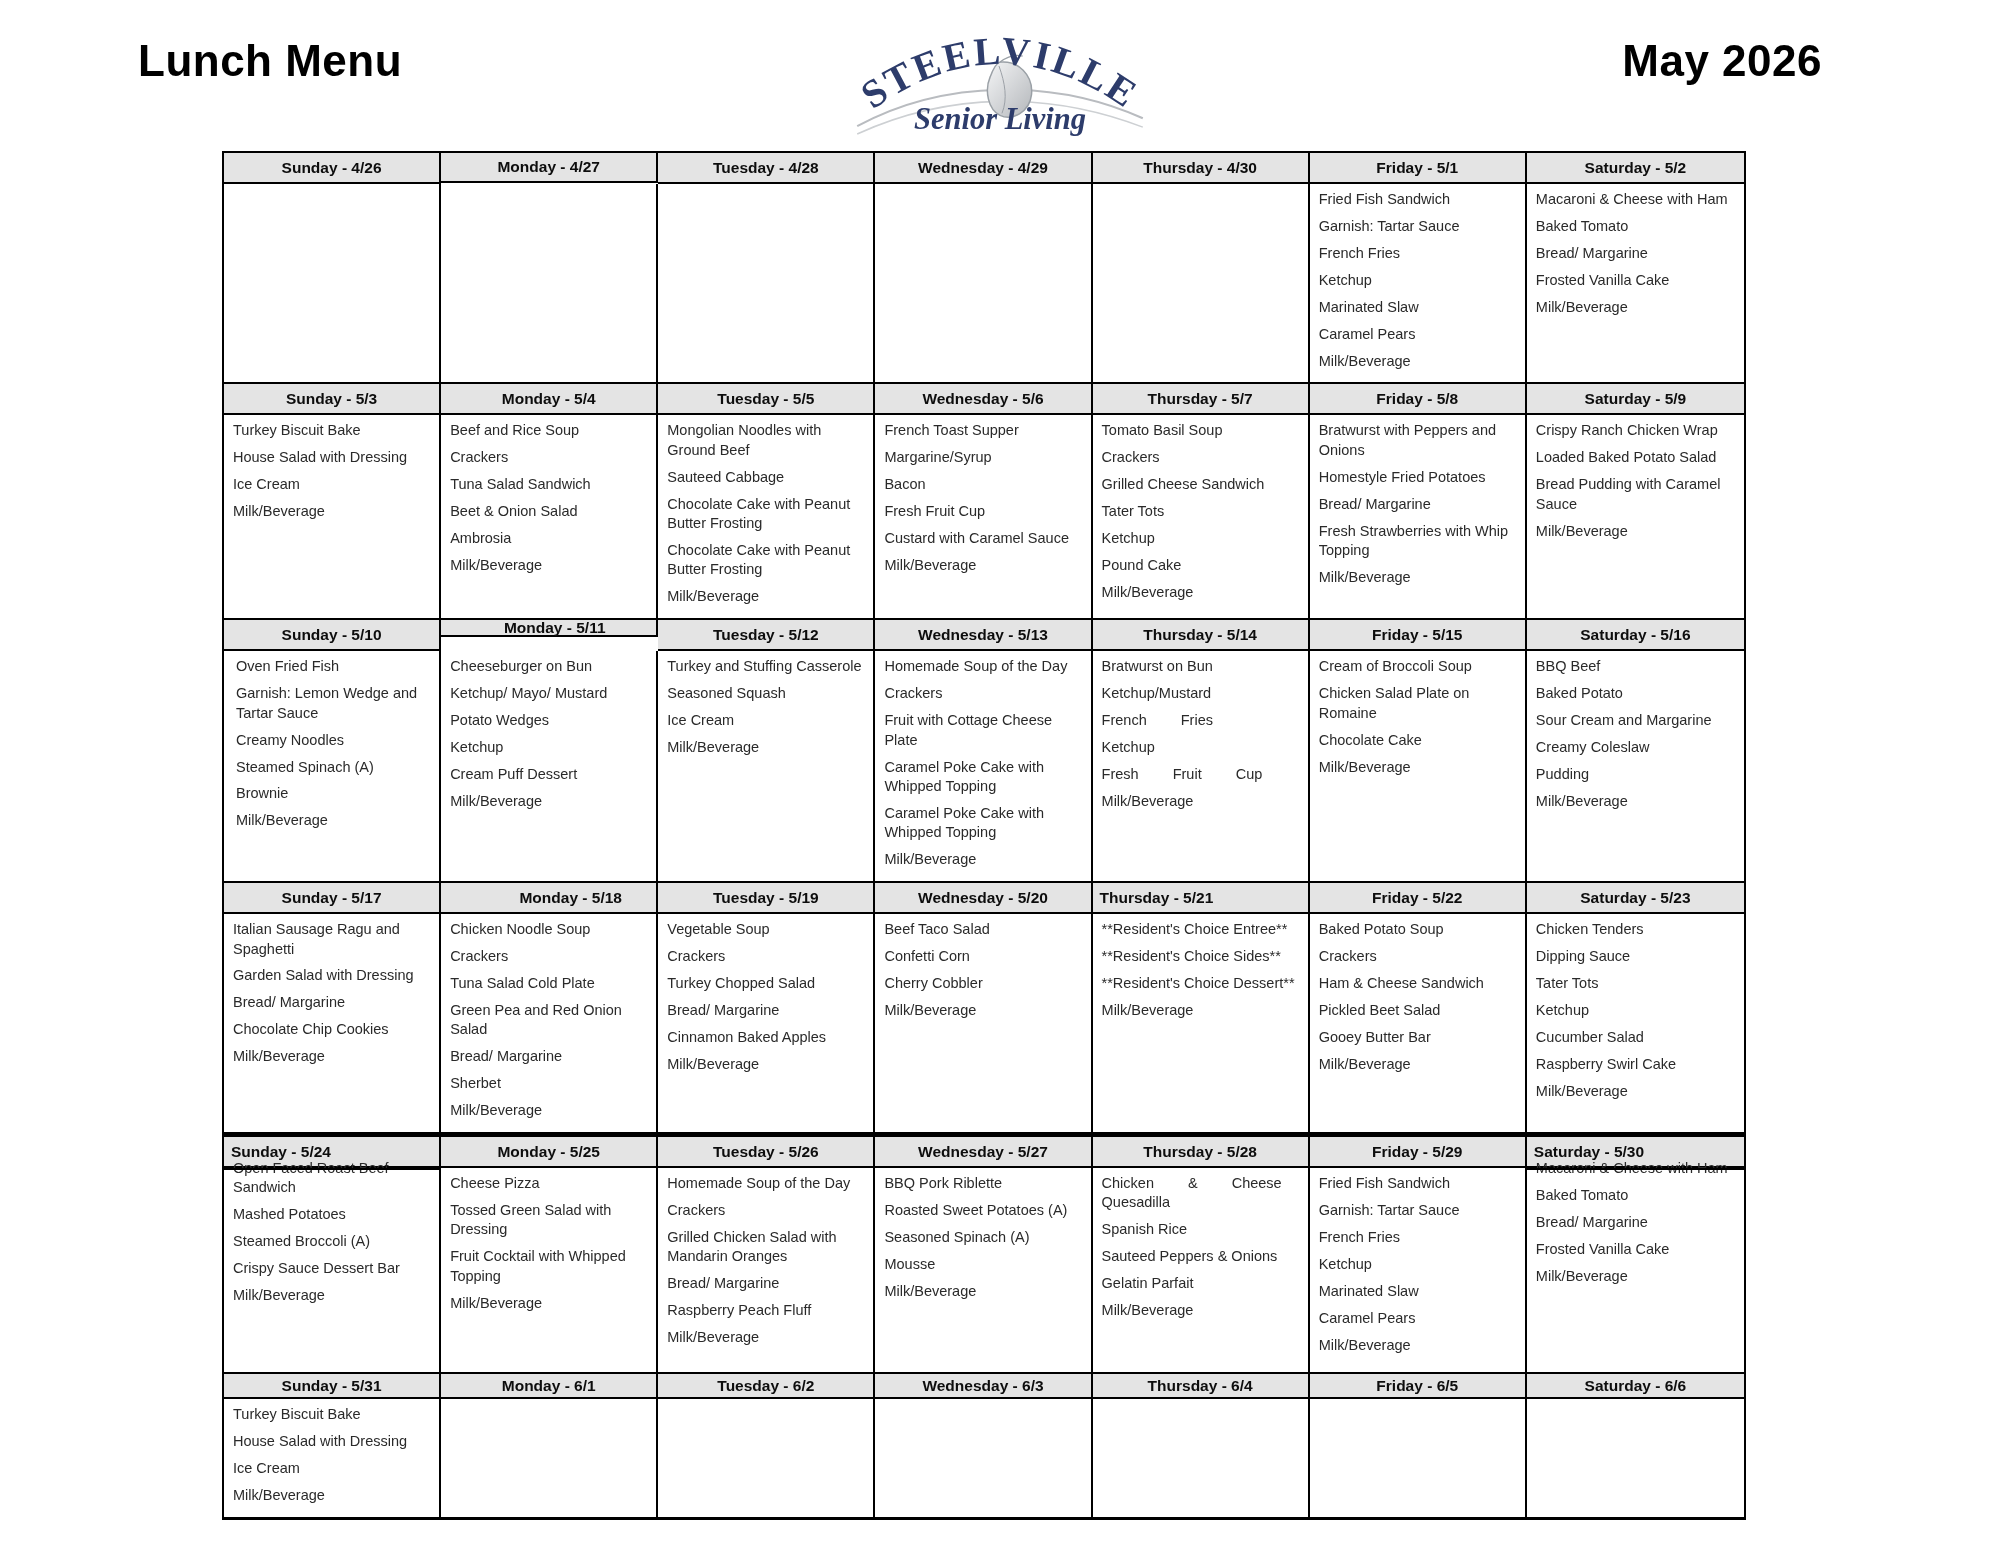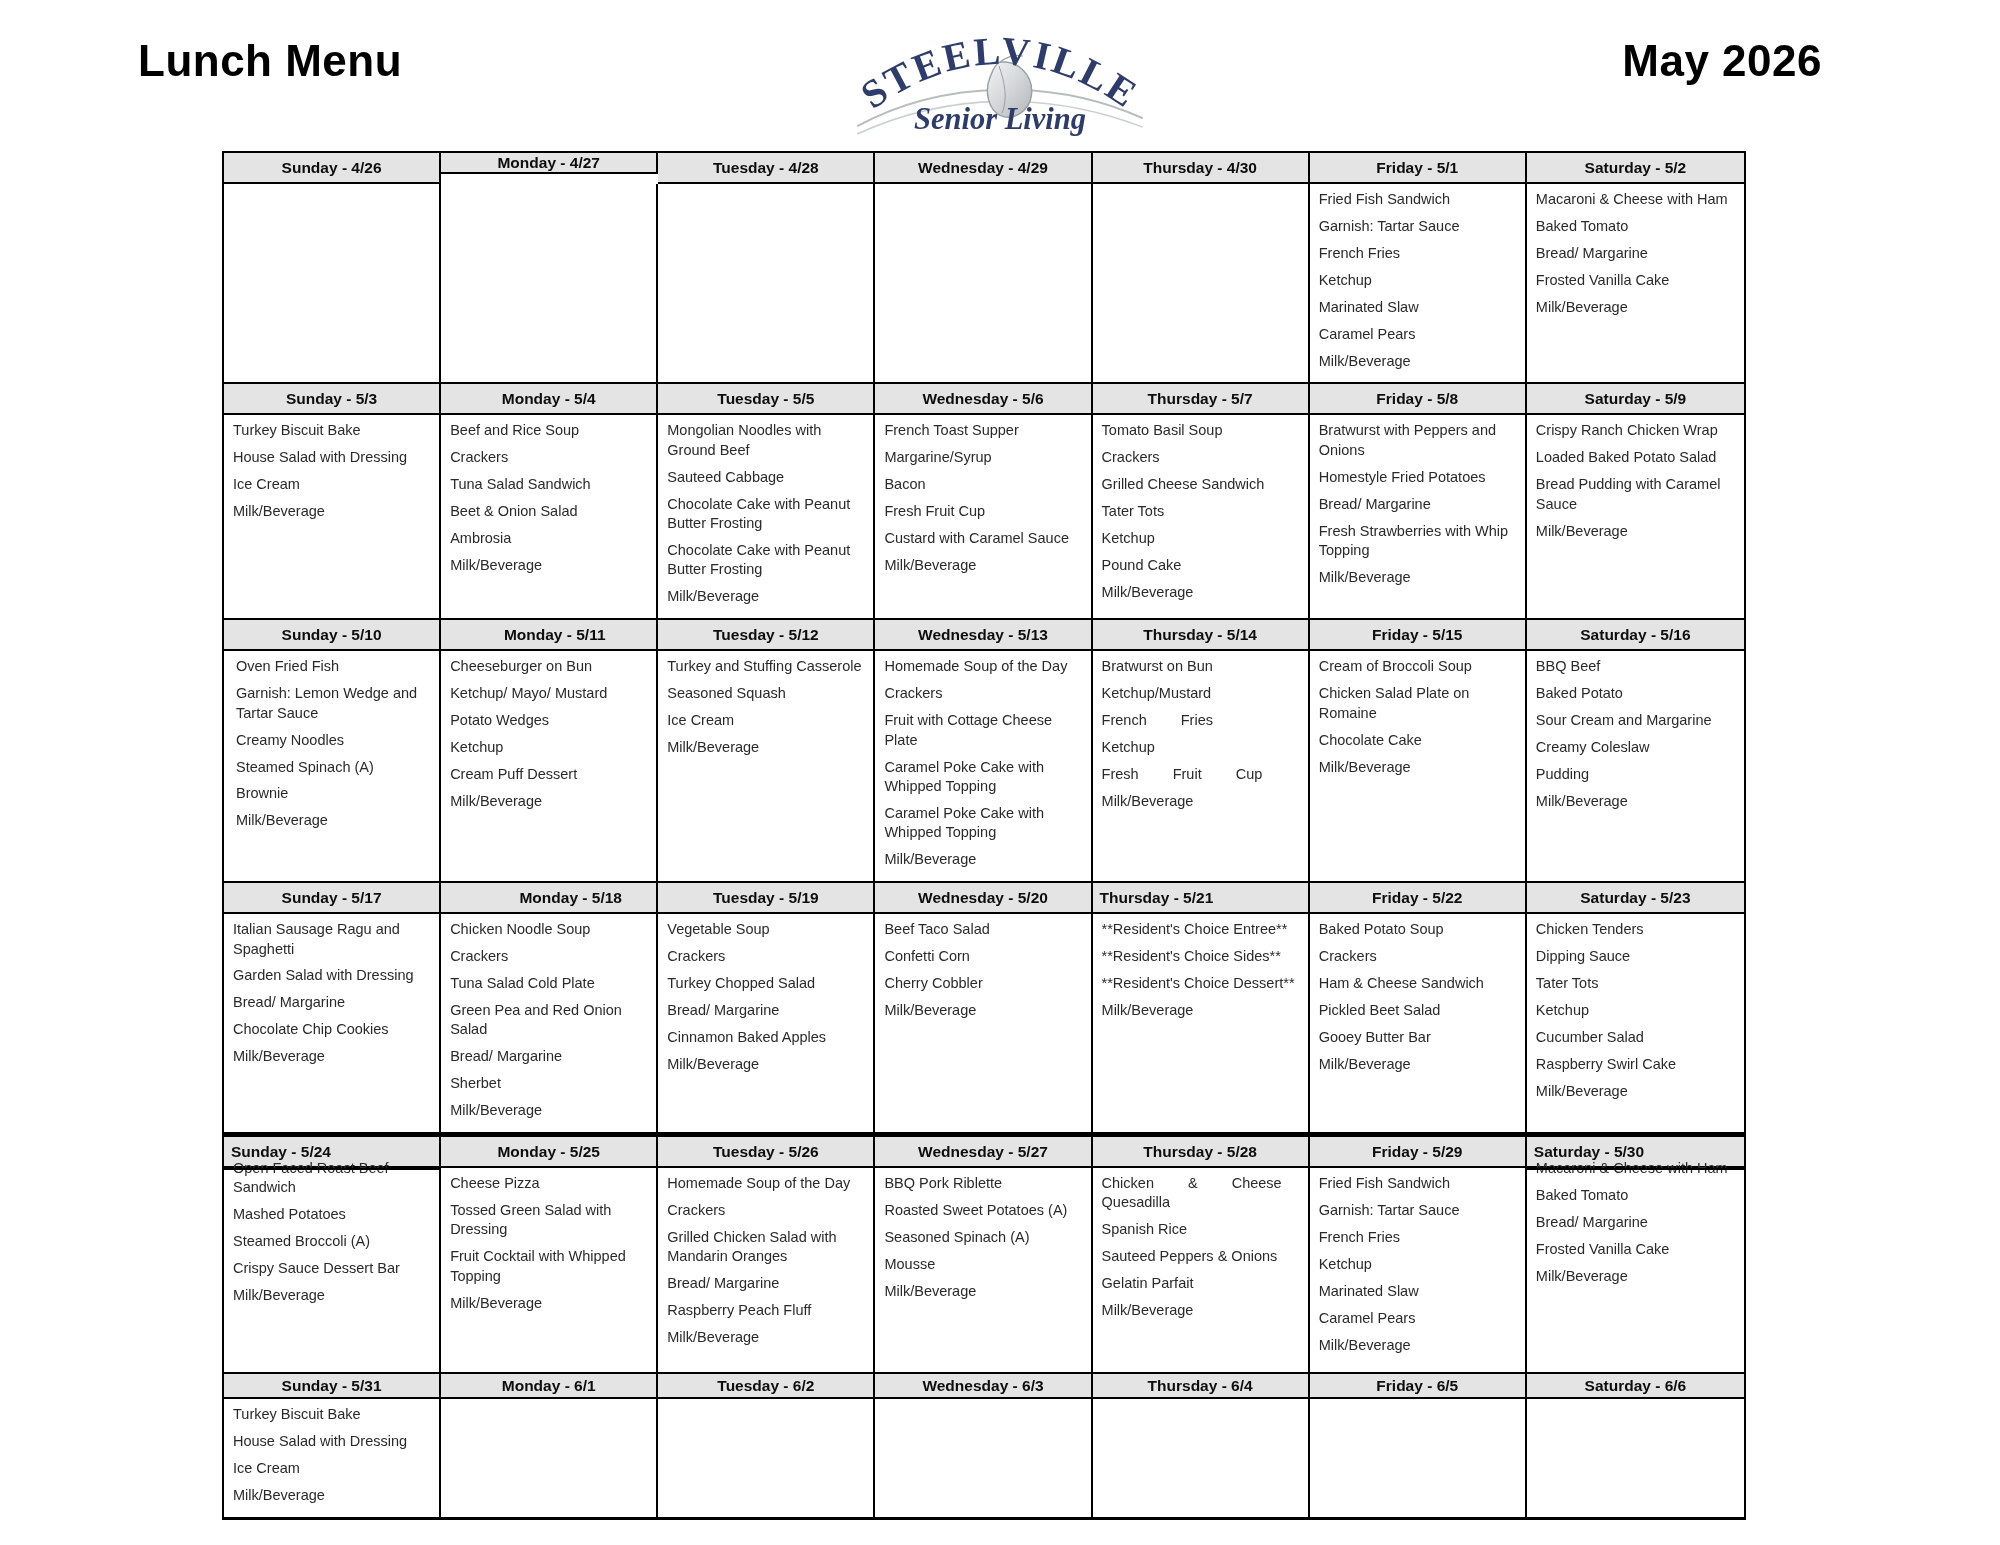--- a/index.html
+++ b/index.html
@@ -58,21 +58,21 @@
     <text class="logo-script" x="151" y="125" text-anchor="middle">Senior Living</text>
   </svg>
 
   <div class="month-title">May 2026</div>
 
   <div class="calendar" id="calendar">
       <div class="cal-table">
         <div class="hcell" style="height: 33px;">
           <span>Sunday - 4/26</span>
         </div>
-        <div class="hcell" style="height: 23px;">
+        <div class="hcell" style="height: 32px;">
           <span>Monday - 4/27</span>
         </div>
         <div class="hcell" style="height: 33px;">
           <span>Tuesday - 4/28</span>
         </div>
         <div class="hcell" style="height: 33px;">
           <span>Wednesday - 4/29</span>
         </div>
         <div class="hcell" style="height: 33px;">
           <span>Thursday - 4/30</span>
@@ -172,21 +172,21 @@
         </div>
         <div class="ccell" style="min-height: 201px;">
           <p class="item">Crispy Ranch Chicken Wrap</p>
           <p class="item">Loaded Baked Potato Salad</p>
           <p class="item">Bread Pudding with Caramel Sauce</p>
           <p class="item">Milk/Beverage</p>
         </div>
         <div class="hcell" style="height: 33px;">
           <span>Sunday - 5/10</span>
         </div>
-        <div class="hcell" style="height: 33px; padding-left: 12px;">
+        <div class="hcell" style="height: 19px; padding-left: 12px;">
           <span>Monday - 5/11</span>
         </div>
         <div class="hcell" style="height: 33px;">
           <span>Tuesday - 5/12</span>
         </div>
         <div class="hcell" style="height: 33px;">
           <span>Wednesday - 5/13</span>
         </div>
         <div class="hcell" style="height: 33px;">
           <span>Thursday - 5/14</span>

